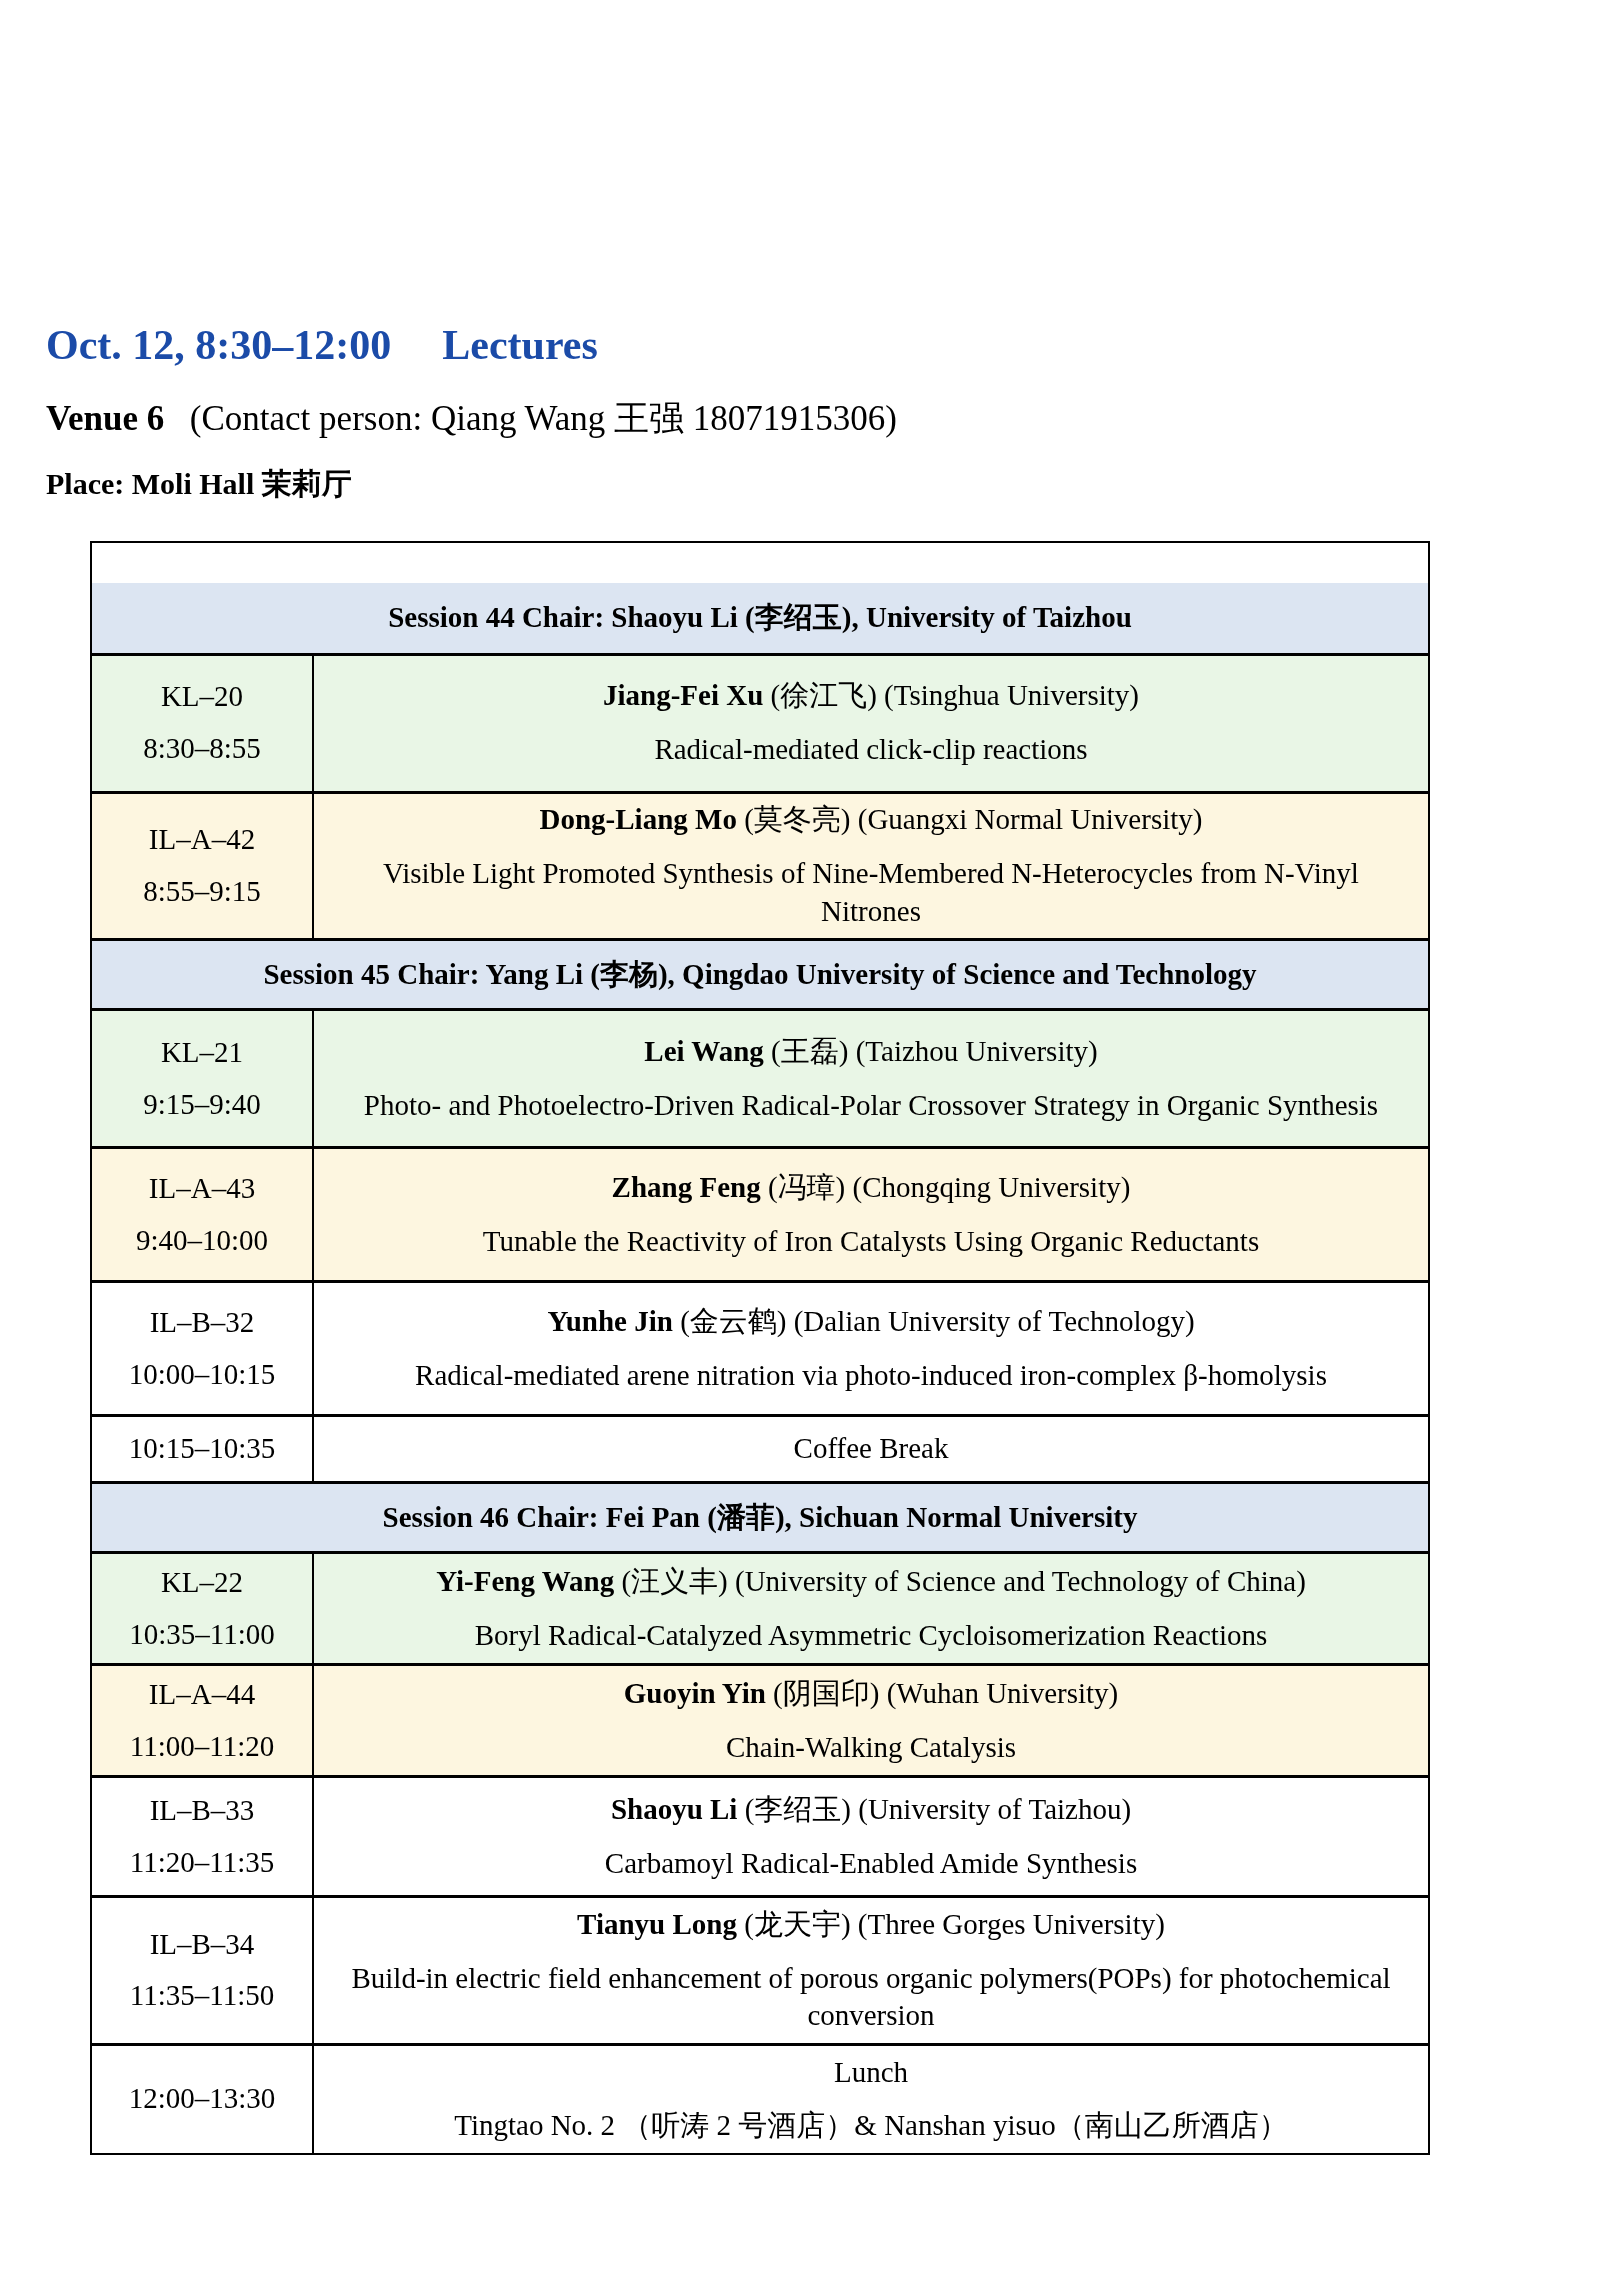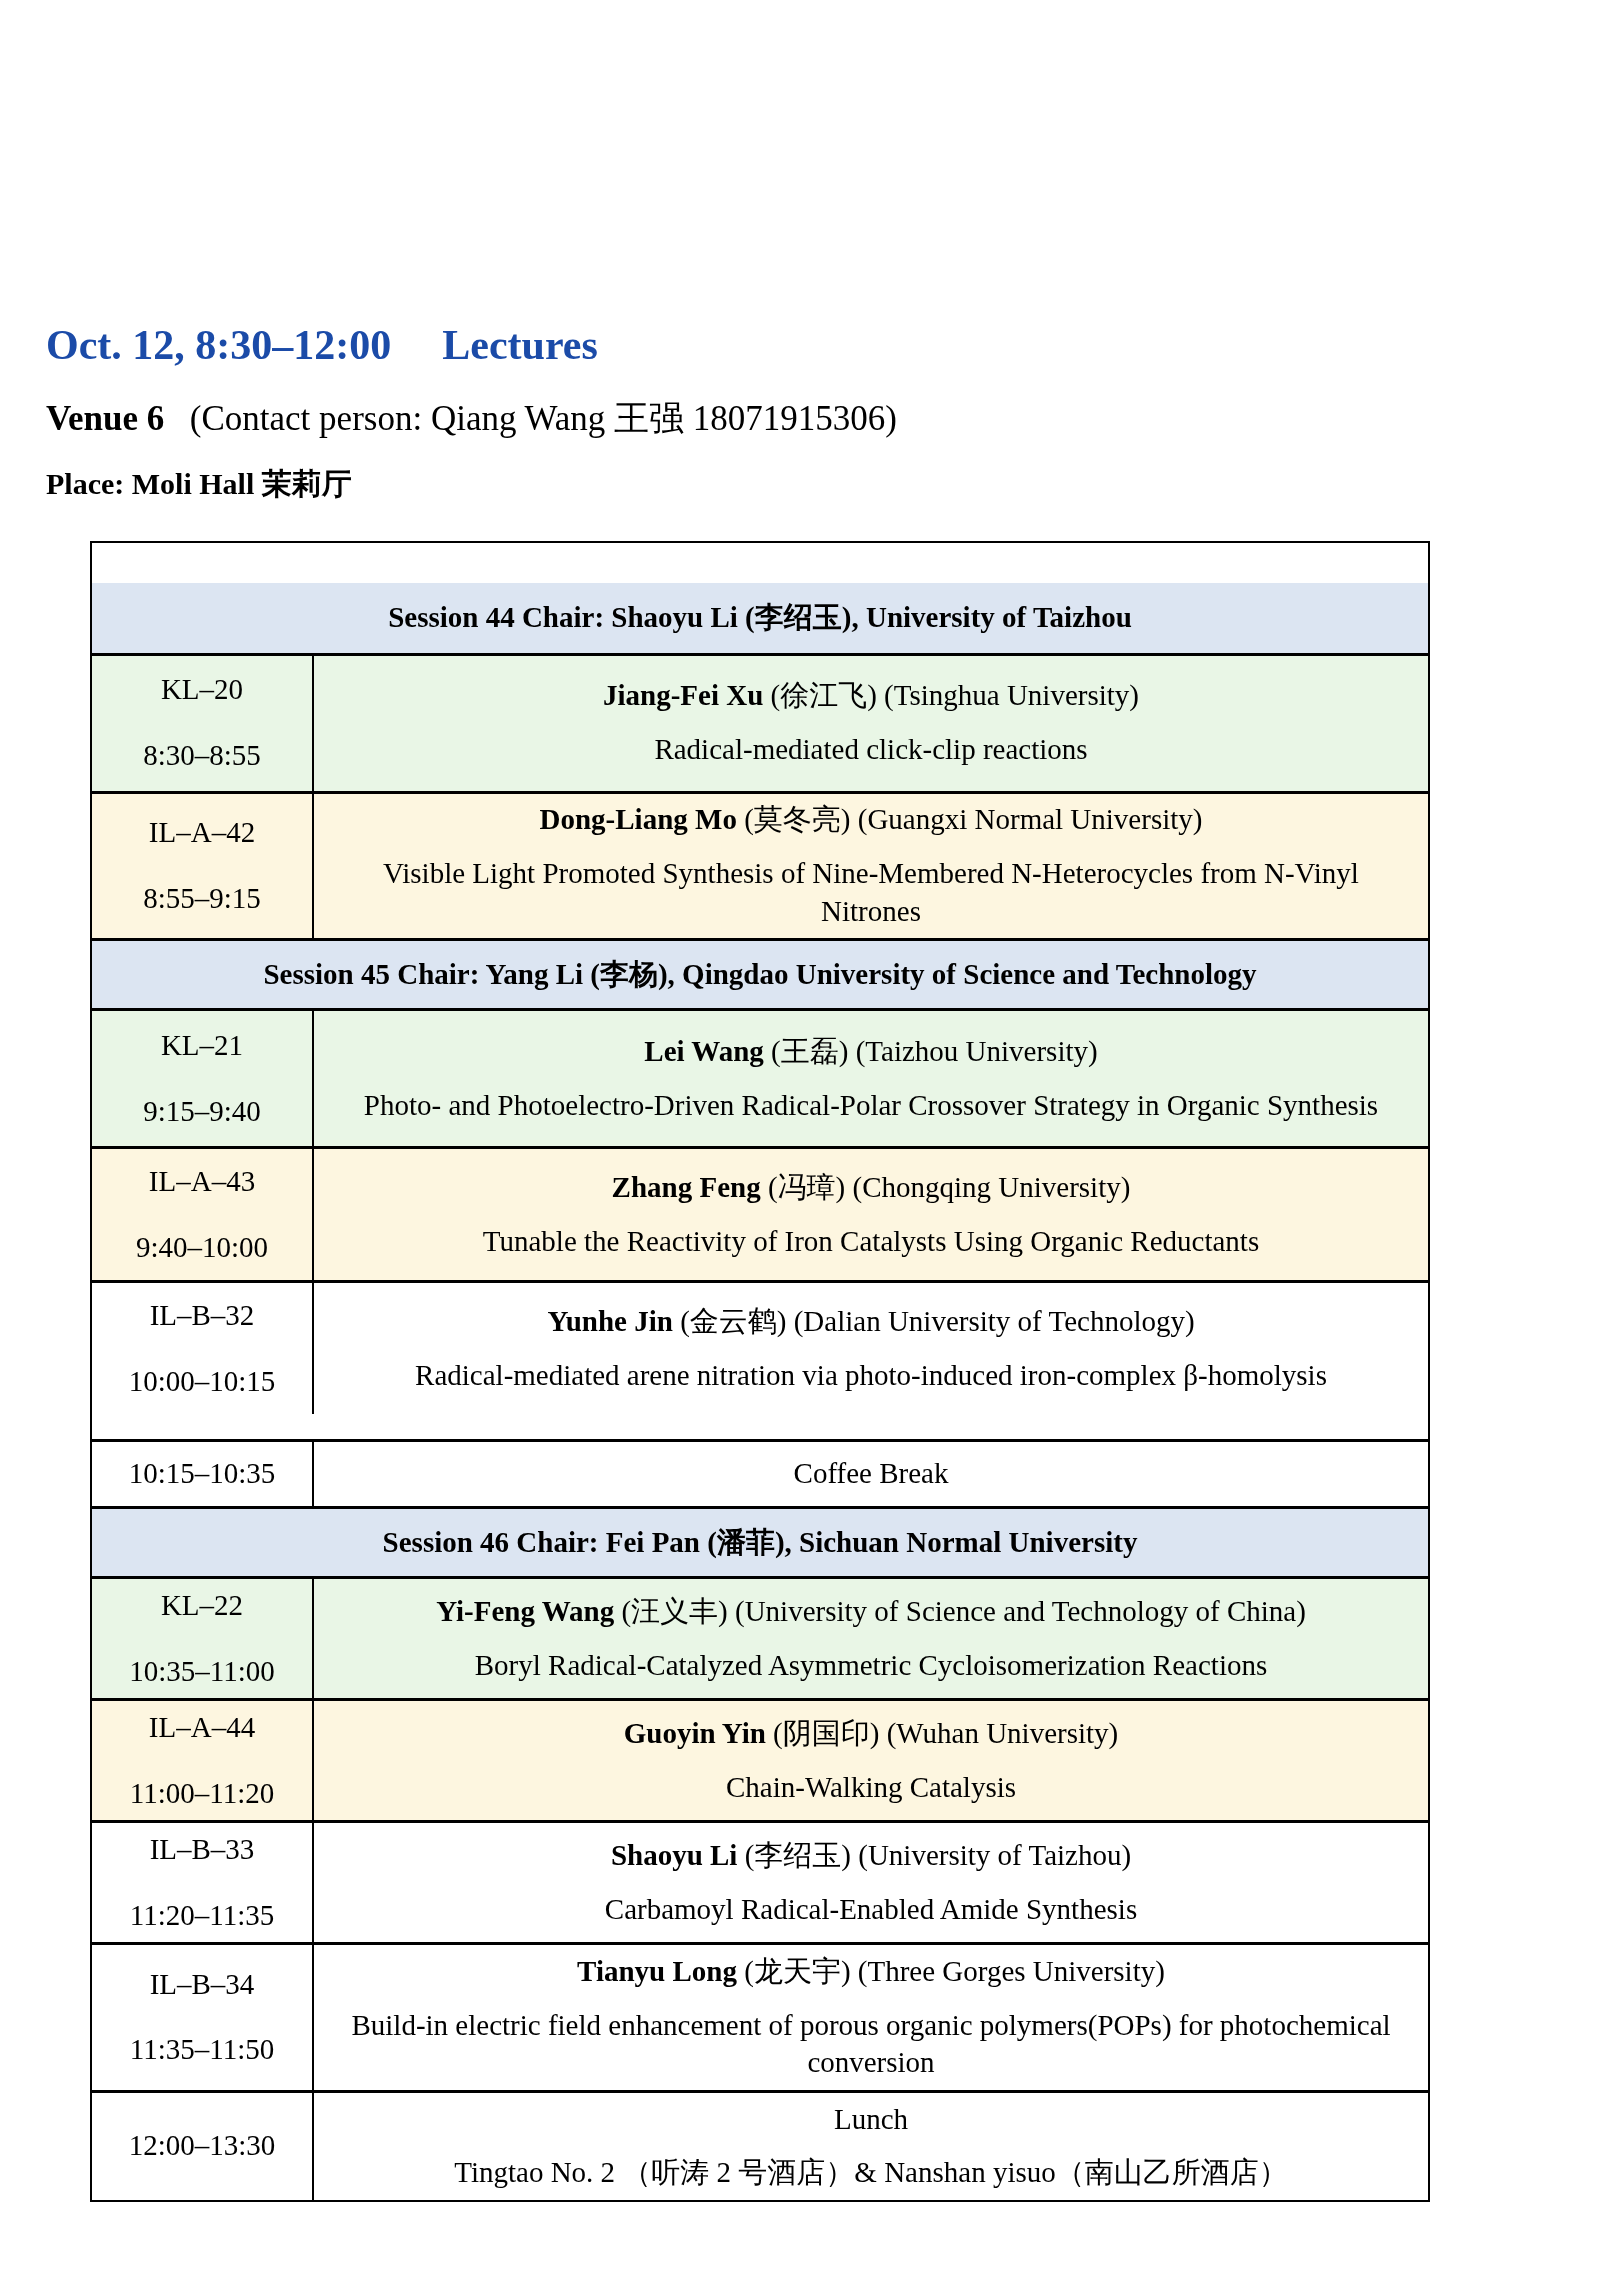--- a/index.html
+++ b/index.html
@@ -20,35 +20,35 @@
   }
   .row{display:flex;border-top:3.9px solid #000;box-sizing:border-box;font-size:29px;line-height:1.3;}
   .row:first-child{border-top:none;margin-top:40px;}
   .row-session{
     justify-content:center;align-items:center;text-align:center;
     background:#dce5f2;font-weight:bold;min-height:70px;padding:3.9px 19.6px;
   }
   .col-time{
     flex:0 0 222px;width:222px;border-right:2px solid #000;box-sizing:border-box;
     display:flex;flex-direction:column;justify-content:center;align-items:center;
-    text-align:center;gap:28px;padding:7.8px 3.9px;
+    text-align:center;gap:14px;padding:7.8px 3.9px;
   }
   .col-main{
     flex:1;display:flex;flex-direction:column;justify-content:center;align-items:center;
     text-align:center;gap:16px;padding:7.8px 15.7px;box-sizing:border-box;
   }
   .bg-green{background:#e9f6e6;}
   .bg-cream{background:#fdf6e0;}
   .bg-white{background:#ffffff;}
   .h-140{min-height:138px;}
   .h-138{min-height:134px;}
   .h-122{min-height:120px;}
   .h-115{min-height:112px;}
   .h-100{min-height:98px;}
-  .h-66{min-height:67px;margin-top:25px;}
+  .h-66{min-height:67px;}
   .bname{font-weight:bold;}
   .speaker-line{max-width:1059px;}
   .title-line{max-width:1068px;}
 </style>
 </head>
 <body>
 
 <div class="page">
 
   <div class="h1"><span>Oct. 12, 8:30–12:00</span><span class="gap"></span><span>Lectures</span></div>

